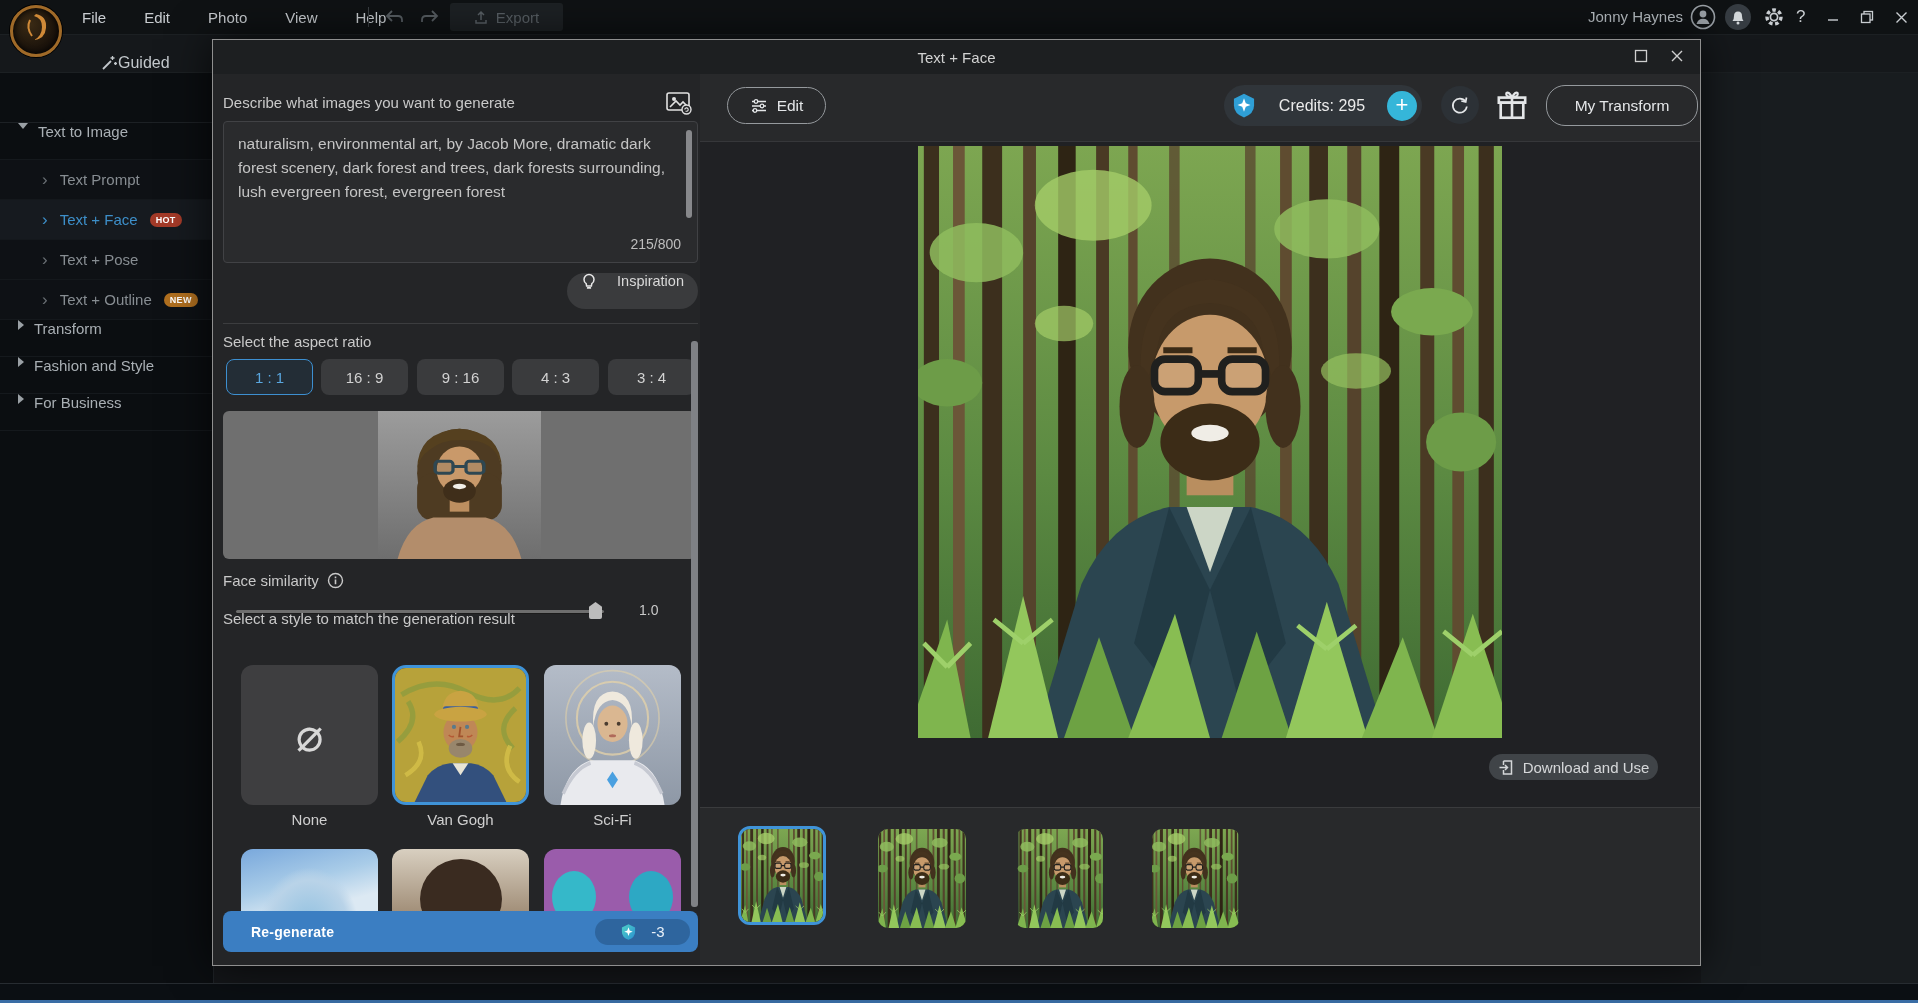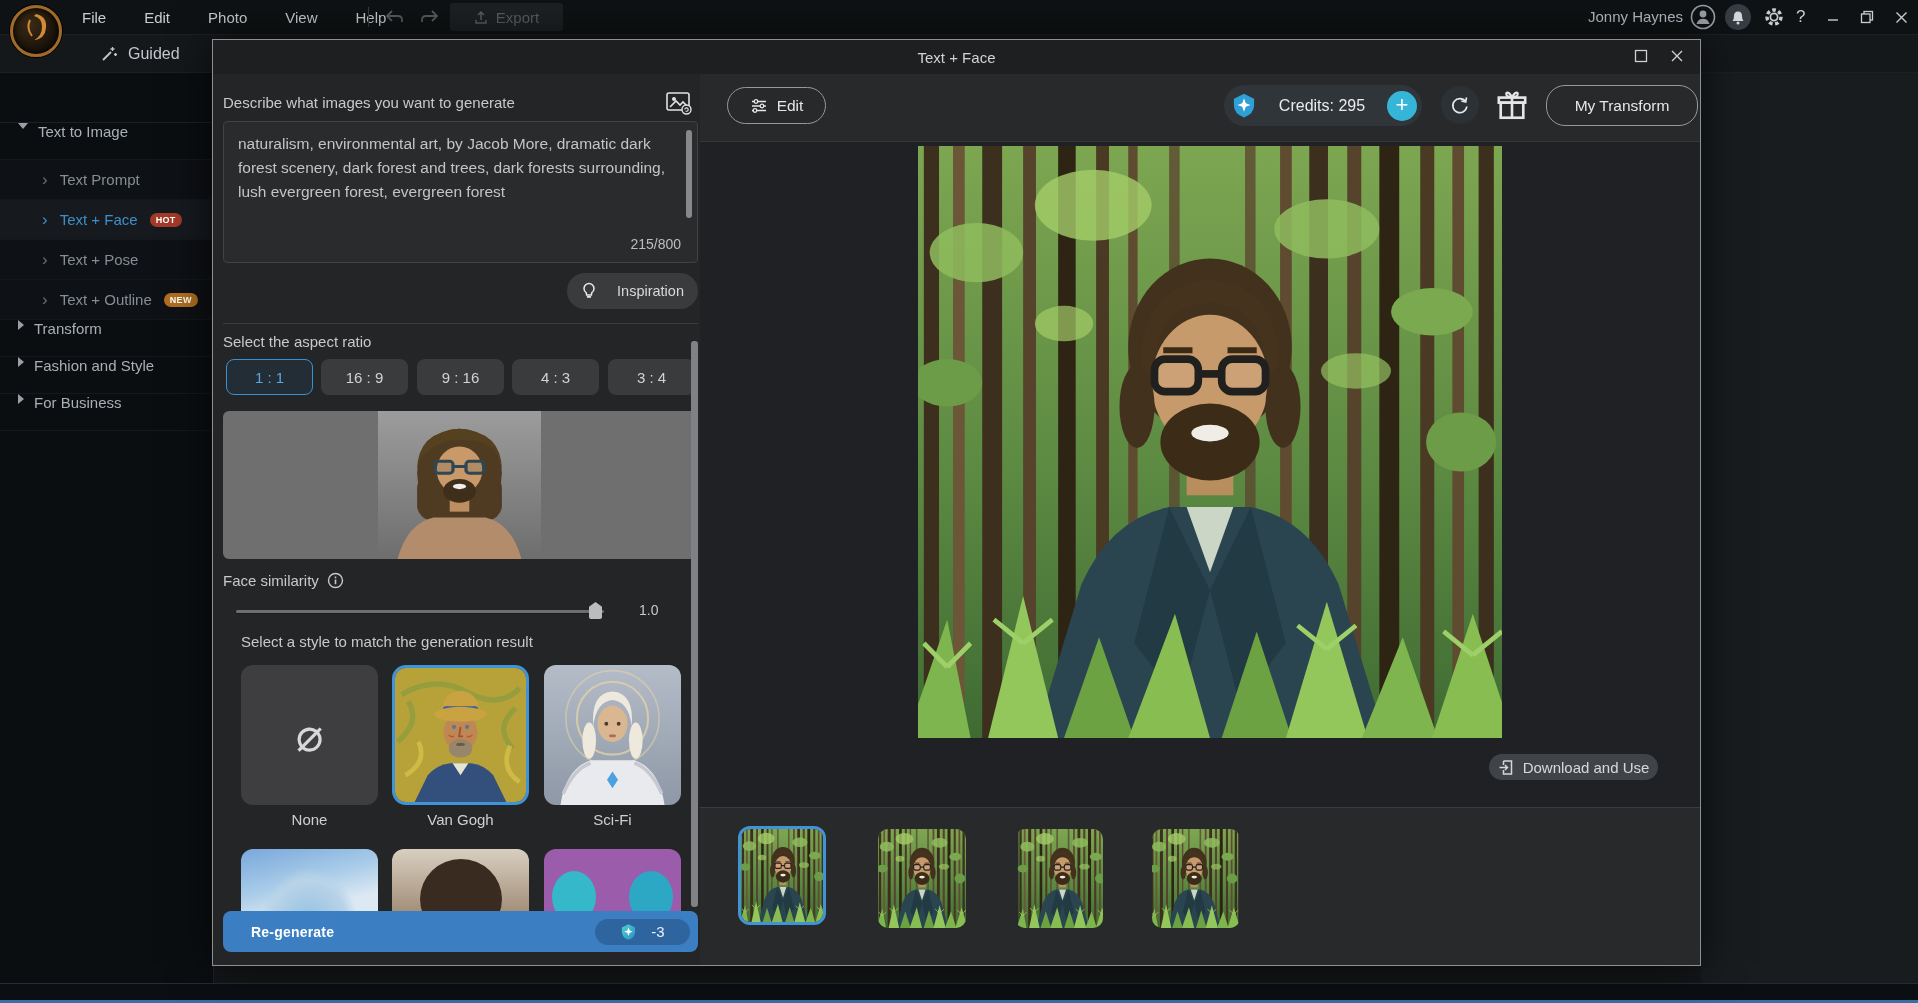--- a/index.html
+++ b/index.html
@@ -47,21 +47,21 @@
              display:flex;align-items:center;justify-content:center;color:#d2d2d2;}
   .dlg-left{position:absolute;left:0;top:34px;width:487px;bottom:0;background:#242527;border-right:1px solid #3a3b3d;}
   .dlg-right{position:absolute;left:487px;top:34px;right:0;bottom:0;background:#28292b;}
 
   .label{color:#c9c9c9;}
   .textarea{left:10px;top:47px;width:475px;height:142px;background:#2a2b2d;border:1px solid #414245;
             border-radius:4px;box-sizing:border-box;padding:10px 26px 10px 14px;color:#c4c4c4;
             font-size:15.5px;line-height:24px;}
   .counter{position:absolute;right:16px;bottom:6px;color:#bdbdbd;font-size:14px;}
   .scrollthumb{position:absolute;background:#87888b;border-radius:3px;}
-  .pillbtn{background:#3a3b3d;border-radius:18px;display:flex;align-items:center;justify-content:center;
+  .pillbtn{background:#3a3b3d;border-radius:18px;display:flex;justify-content:center;
            gap:20px;color:#d9d9d9;font-size:14.5px;}
   .divider{background:#3c3d3f;height:1px;}
 
   .ar-btn{position:absolute;top:285px;width:87px;height:36px;background:#3a3b3d;border-radius:8px;
           display:flex;align-items:center;justify-content:center;color:#d2d2d2;box-sizing:border-box;}
   .ar-btn.sel{background:#232d36;border:1.5px solid #3d8fd0;color:#5aa7e0;}
 
   .style-card{position:absolute;top:591px;width:137px;height:140px;border-radius:12px;overflow:hidden;
               background:#3e3e40;box-sizing:border-box;}
   .style-card.sel{border:3px solid #3f93d8;border-radius:14px;}
@@ -287,21 +287,21 @@
         </svg>
     </span>
     <span class="abs winbtn" style="left:1886px;top:5px;">
       <svg width="13" height="13" viewBox="0 0 13 13">
           <path d="M1.5 1.5 L11.5 11.5 M11.5 1.5 L1.5 11.5" stroke="#c9cdd1" stroke-width="1.4"></path>
         </svg>
     </span>
   </div>
 
   <div class="abs toolbar">
-    <div class="abs flex" style="left:100px;top:0;height:37px;gap:10px;color:#c3c8cc;font-size:16px;">
+    <div class="abs flex" style="left:100px;top:0;height:37px;color:#c3c8cc;font-size:16px;align-items:flex-end;">
       <span>
         <svg width="18" height="18" viewBox="0 0 18 18">
             <path d="M3 15 L11 7" stroke="#c3c8cc" stroke-width="1.8"></path>
             <path d="M12.5 2 v4 M10.5 4 h4 M15.5 8 v3 M14 9.5 h3" stroke="#c3c8cc" stroke-width="1.3"></path>
           </svg>
       </span>
       <span>Guided</span>
     </div>
   </div>
 
@@ -425,21 +425,21 @@
           <svg width="17" height="17" viewBox="0 0 17 17">
               <circle cx="8.5" cy="8.5" r="7" fill="none" stroke="#c9c9c9" stroke-width="1.4"></circle>
               <path d="M8.5 4.6 v1.6 M8.5 7.6 v4.6" stroke="#c9c9c9" stroke-width="1.6"></path>
             </svg>
         </span>
       </div>
       <div class="abs" style="left:23px;top:536px;width:368px;height:3px;background:#6e6e6e;border-radius:2px;box-shadow:0 1px 0 #1c1c1c;"></div>
       <div class="abs" style="left:376px;top:528px;width:13px;height:17px;background:#bcbcbc;border-radius:2px;clip-path:polygon(50% 0,100% 28%,100% 100%,0 100%,0 28%);"></div>
       <div class="abs label" style="left:426px;top:528px;font-size:14px;">1.0</div>
 
-      <div class="abs label" style="left:10px;top:559px;margin-left:18px;">Select a style to match the generation result</div>
+      <div class="abs label" style="left:10px;top:536px;">Select a style to match the generation result</div>
 
       <div class="style-card" style="left:28px;">
         <div style="width:100%;height:100%;display:flex;align-items:center;justify-content:center;color:#d8d8d8;font-size:46px;">⌀</div>
       </div>
       <div class="style-card sel" style="left:179px;">
         <svg width="131" height="134" viewBox="0 0 100 100" preserveAspectRatio="none">
             <use href="#g-vangogh"></use>
           </svg>
       </div>
       <div class="style-card" style="left:331px;">

